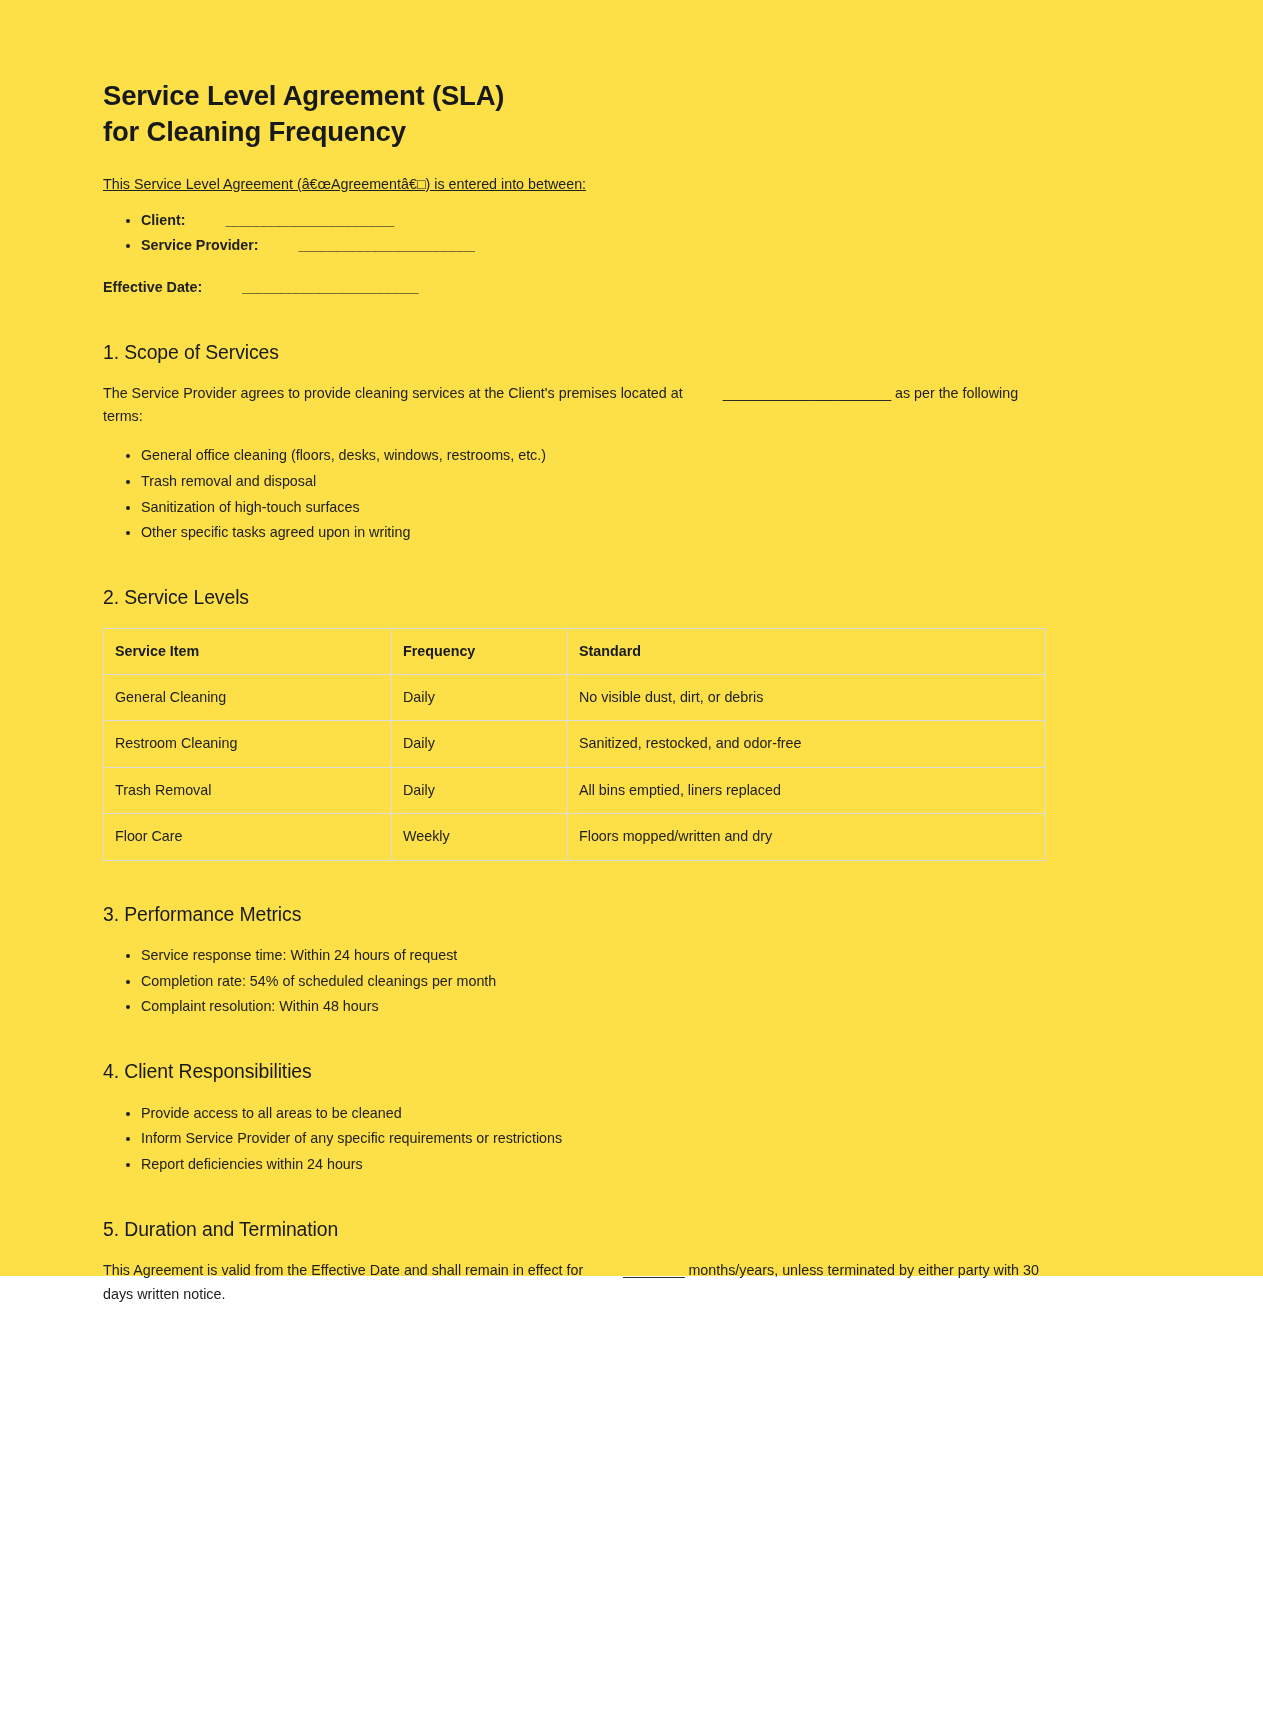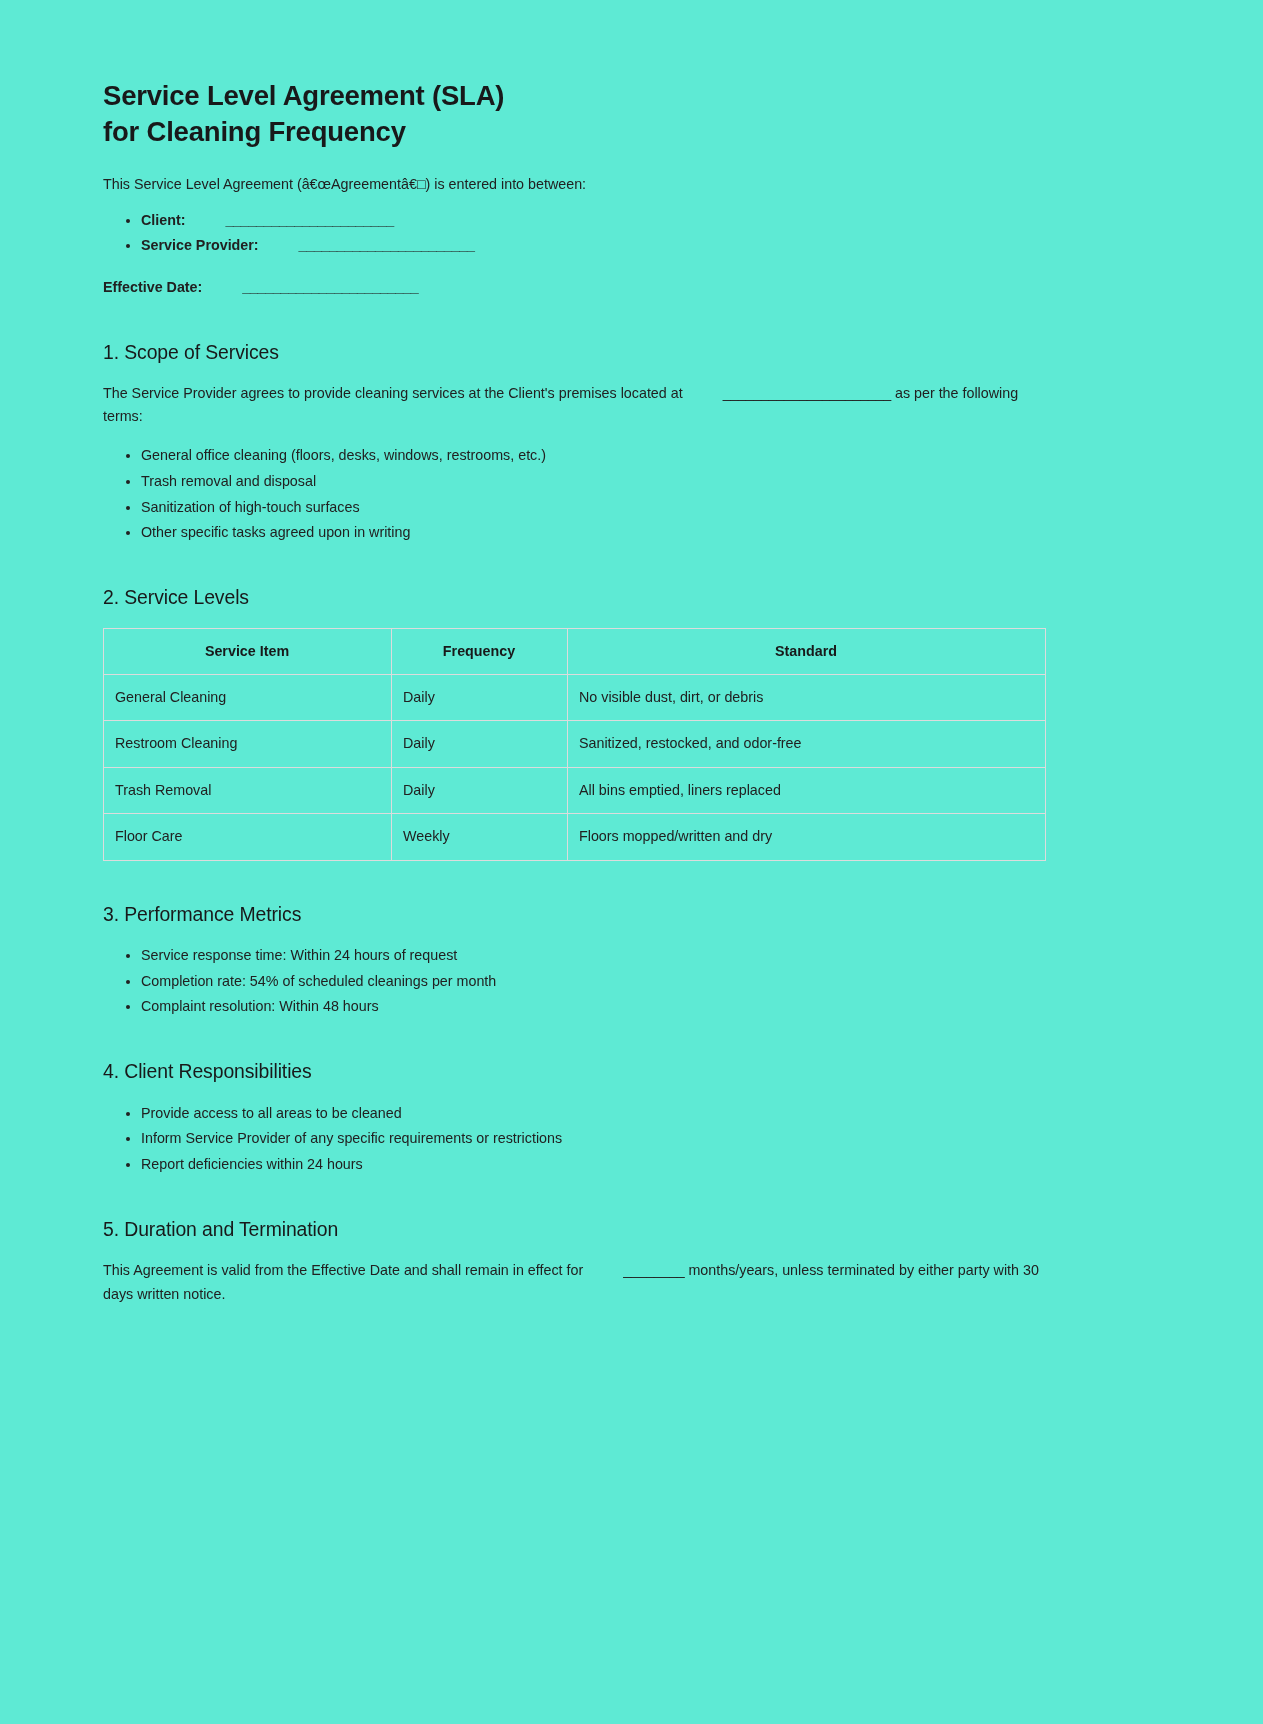--- a/index.html
+++ b/index.html
@@ -10,42 +10,42 @@
   body {
     width: 1263px;
     height: 1724px;
     font-family: "Liberation Sans", sans-serif;
     color: #202124;
     -webkit-font-smoothing: antialiased;
   }
   .page {
     position: relative;
     width: 1263px;
-    height: 1724px;
-    background: #5eead4;
+    height: 1276px;
+    background: #fde047;
     box-sizing: border-box;
     padding: 78px 218px 0 103px;
   }
   .doc-title {
     font-size: 27.5px;
     font-weight: bold;
     line-height: 1.32;
     letter-spacing: -0.2px;
     color: #18191a;
     margin: 0 0 22px 0;
   }
   .doc-title .line { display: block; }
 
   p.para {
     font-size: 14.3px;
     line-height: 1.62;
     margin: 0 0 16px 0;
     color: #212121;
   }
-  p.para.tight { margin-bottom: 13px; }
+  p.para.tight { margin-bottom: 13px; text-decoration: underline; }
 
   ul.bullets {
     margin: 0 0 18px 0;
     padding-left: 38px;
     list-style-type: disc;
   }
   ul.bullets li {
     font-size: 14.3px;
     line-height: 1.62;
     margin: 0 0 2.5px 0;
@@ -87,21 +87,20 @@
     font-size: 14.3px;
     line-height: 1.5;
     padding: 12px 12px 12px 11px;
     height: 39px;
     box-sizing: border-box;
     color: #212121;
   }
   table.sla-table th {
     font-weight: bold;
     color: #18191a;
-    text-align: center;
   }
   table.sla-table col.c1 { width: 288px; }
   table.sla-table col.c2 { width: 176px; }
   table.sla-table col.c3 { width: 478px; }
   .last-para { margin-bottom: 0; }
 </style>
 </head>
 <body>
 
 <div class="page">

